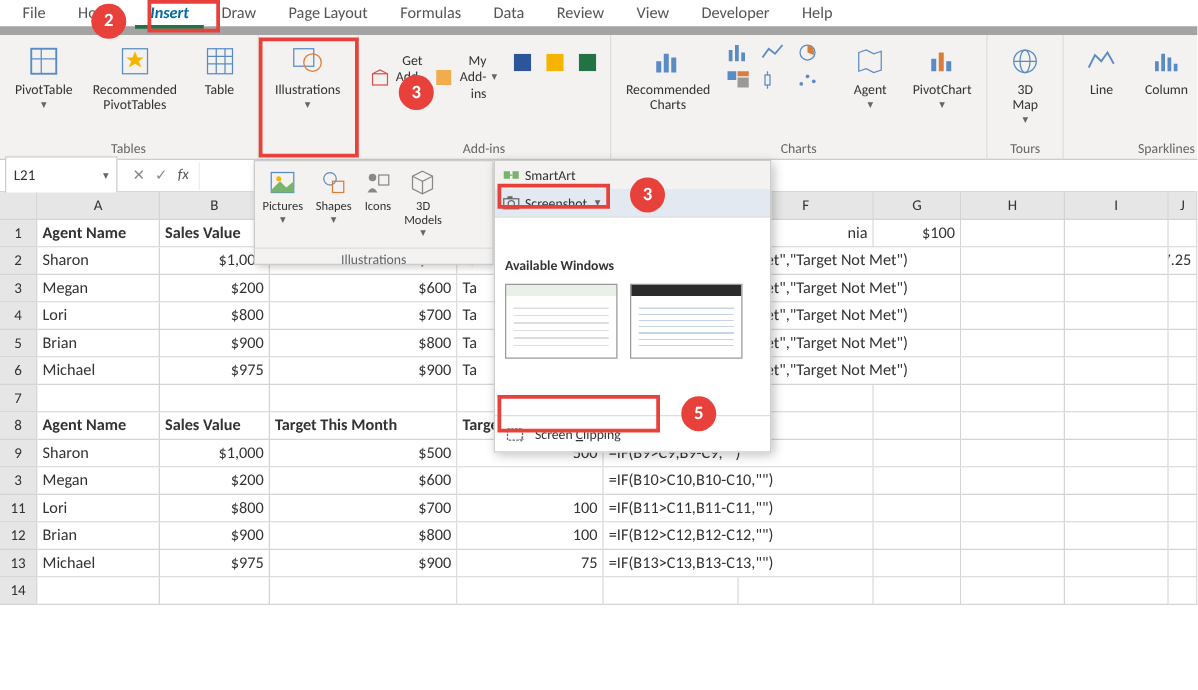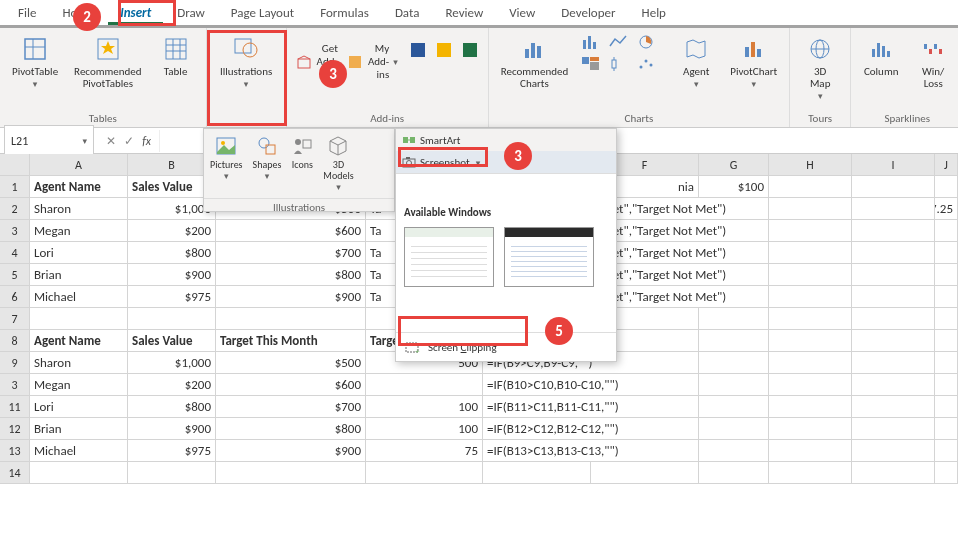--- a/index.html
+++ b/index.html
@@ -1,18 +1,18 @@
 <!DOCTYPE html>
 <html><head>
 <meta charset="utf-8">
 <style>
 * { box-sizing: border-box; margin: 0; padding: 0; font-family: 'Segoe UI', Calibri, sans-serif; }
 body { background: #fff; font-size: 13px; color: #333; width: 958px; height: 552px; overflow: hidden; position: relative; }
 
-.ribbon-tabs { display: flex; align-items: center; height: 28px; border-bottom: 3px solid #a3a3a3; padding-left: 6px; gap: 2px; text-align: right; }
+.ribbon-tabs { display: flex; align-items: center; height: 28px; border-bottom: 7px solid #a3a3a3; padding-left: 6px; gap: 2px; text-align: right; }
 .ribbon-tab { padding: 5px 12px; cursor: pointer; font-size: 13px; color: #555; }
 .ribbon-tab.active { color: #0369a1; font-weight: 600; border-bottom: 3px solid #217346; padding-bottom: 2px; font-style: italic; }
 
 .ribbon-body { display: flex; height: 100px; background: #f3f2f1; border-bottom: 1px solid #ccc; }
 .ribbon-group { display: flex; flex-direction: column; align-items: center; padding: 4px 6px 2px 6px; border-right: 1px solid #ddd; }
 .rg-items { display: flex; gap: 4px; flex: 1; align-items: flex-start; }
 .rg-label { font-size: 11px; color: #666; padding-top: 2px; }
 .big-btn { display: flex; flex-direction: column; align-items: center; justify-content: flex-start; padding: 4px 6px; cursor: pointer; min-width: 48px; }
 .big-btn .icon-box { width: 26px; height: 26px; display: flex; align-items: center; justify-content: center; margin-bottom: 4px; }
 .big-btn .lbl { font-size: 11px; text-align: center; line-height: 12px; }
@@ -276,20 +276,28 @@
       </div>
     </div>
     <div class="rg-label">Tours</div>
   </div>
 
   <div class="ribbon-group">
     <div class="rg-items">
       <div class="big-btn">
         <span class="icon-box">
             <svg width="24" height="20">
+              <polyline points="2,15 7,5 12,10 17,3 22,12" fill="none" stroke="#5b8bc4" stroke-width="1.5"></polyline>
+            </svg>
+          </span>
+        <span class="lbl">Line</span>
+      </div>
+      <div class="big-btn">
+        <span class="icon-box">
+            <svg width="24" height="20">
               <rect x="3" y="10" width="3" height="8" fill="#5b8bc4"></rect>
               <rect x="8" y="4" width="3" height="14" fill="#5b8bc4"></rect>
               <rect x="13" y="7" width="3" height="11" fill="#5b8bc4"></rect>
               <rect x="18" y="12" width="3" height="6" fill="#5b8bc4"></rect>
             </svg>
           </span>
         <span class="lbl">Column</span>
       </div>
       <div class="big-btn">
         <span class="icon-box">

